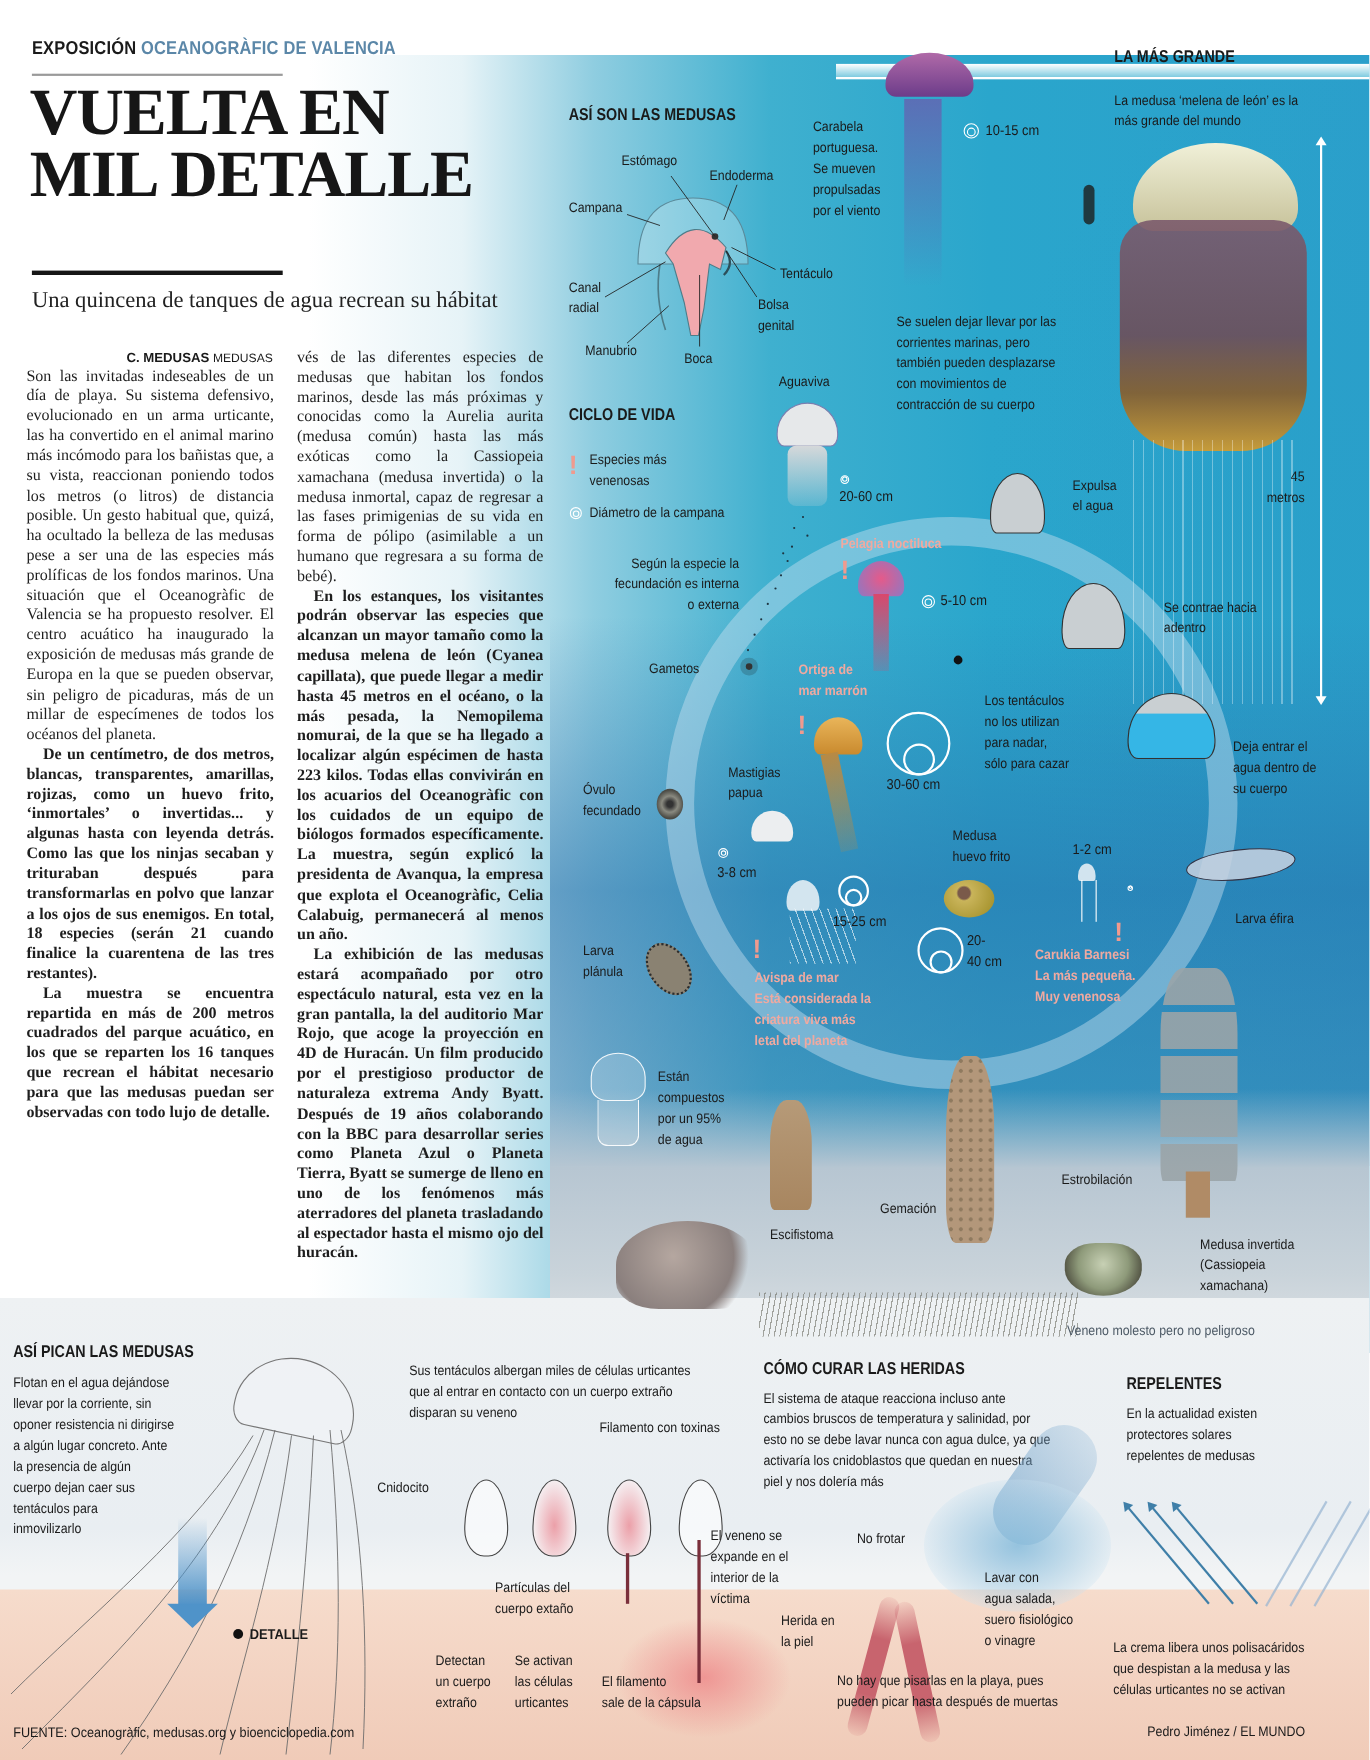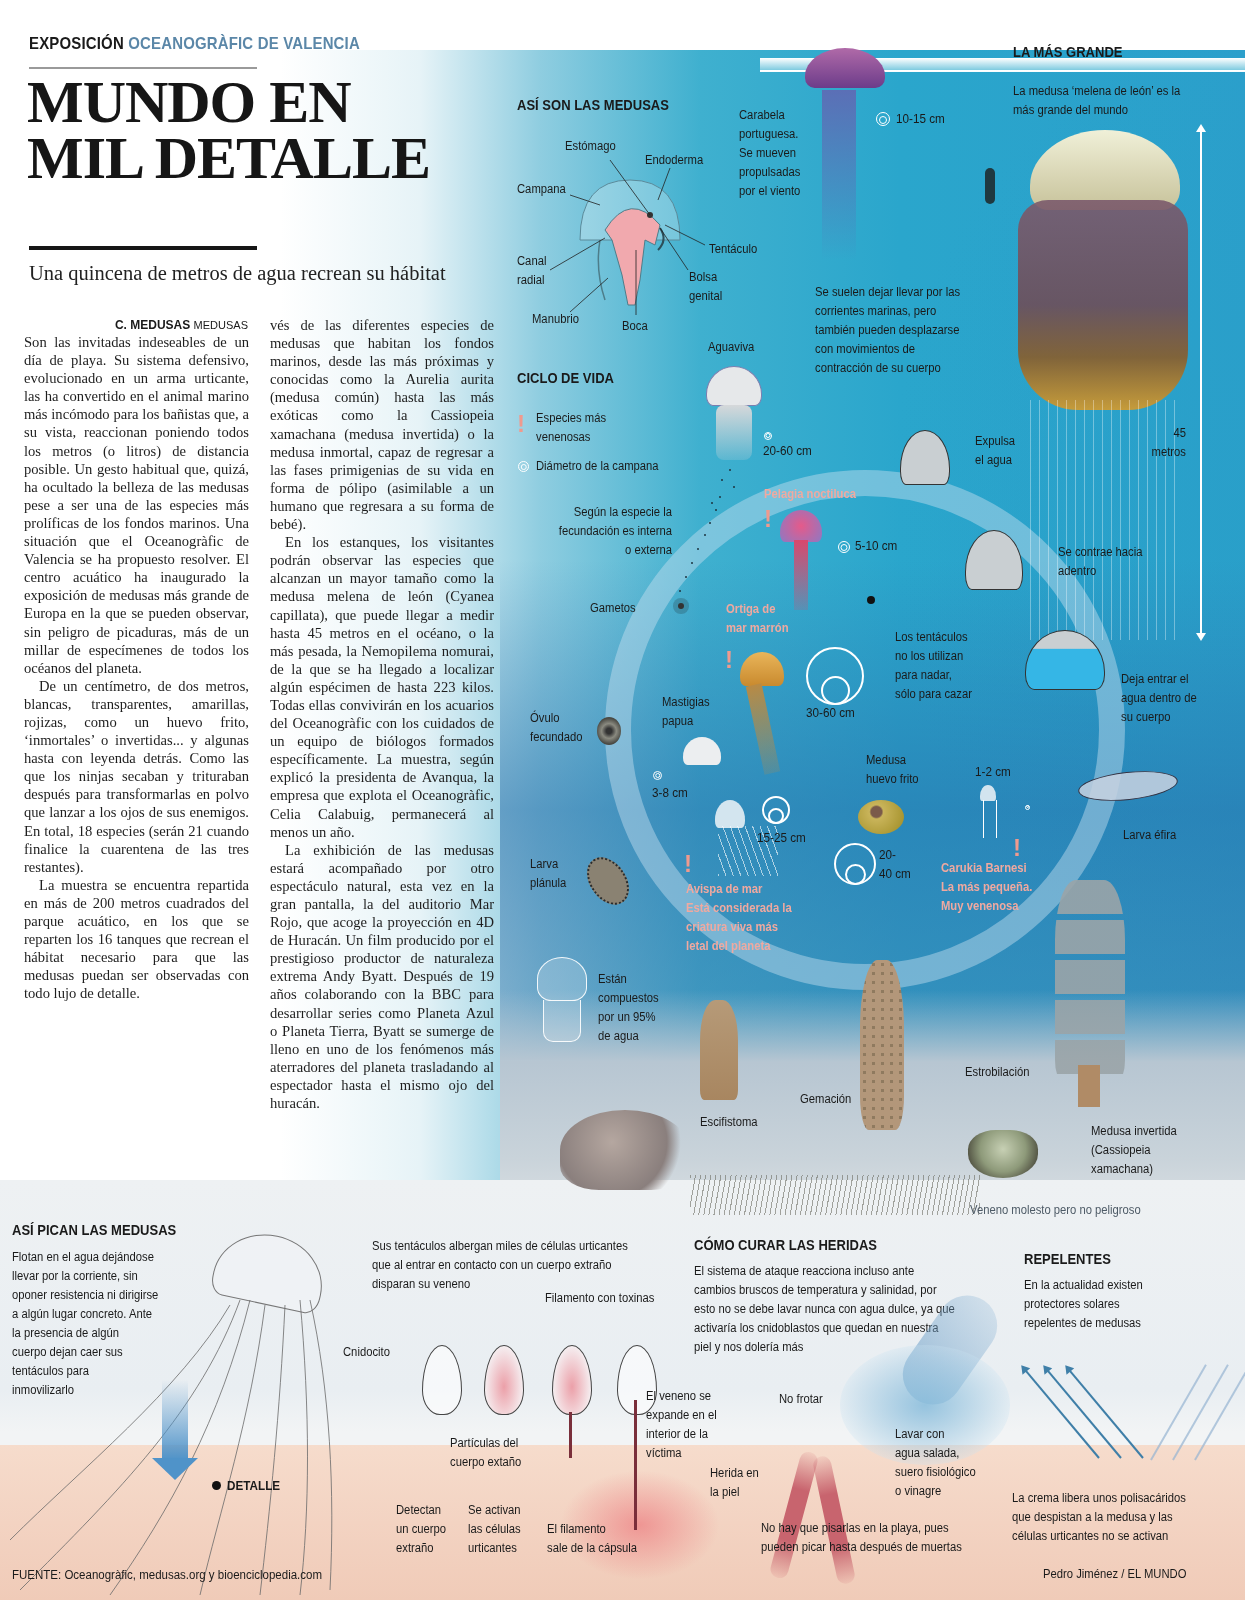--- a/index.html
+++ b/index.html
@@ -76,21 +76,21 @@
   }
   .byline .city { font-weight: normal; font-size: 11px; }
   .col {
     position: absolute; width: 225px;
     font-family: "Liberation Serif", serif; font-size: 14.6px; line-height: 18.1px;
     text-align: justify; hyphens: manual; color: #1e1e1e;
   }
   .col1 { left: 24px; top: 333px; }
   .col2 { left: 270px; top: 316px; width: 224px; }
   .col p { text-indent: 0; }
-  .col p + p { text-indent: 15px; }
+  .col p + p { text-indent: 15px; font-weight: bold; }
   .col p.cont { text-indent: 0; }
 
   
   .lbl {
     position: absolute; font-family: "Liberation Sans", sans-serif;
     font-size: 12.5px; line-height: 19px; color: #1a1a1a;
     transform: scaleX(0.9); transform-origin: left top;
   }
   .lbl.right { text-align: right; transform-origin: right top; }
   .sec-title {
@@ -188,25 +188,25 @@
 <div class="bg-lower"></div>
 <div class="bg-skin"></div>
 <div class="skin-wound"></div>
 
 <div class="kicker">
   <span class="k1">EXPOSICIÓN</span>
   <span class="k2">OCEANOGRÀFIC DE VALENCIA</span>
 </div>
 <div class="rule-thin"></div>
 <h1 class="headline">
-  <div>MUNDO EN</div>
+  <div>VUELTA EN</div>
   <div>MIL DETALLE</div>
 </h1>
 <div class="rule-thick"></div>
-<div class="subhead">Una quincena de metros de agua recrean su hábitat</div>
+<div class="subhead">Una quincena de tanques de agua recrean su hábitat</div>
 
 <div class="byline">
   <span>C. MEDUSAS</span>
   <span class="city">MEDUSAS</span>
 </div>
 <div class="col col1">
   <p>Son las invitadas indeseables de un día de playa. Su sistema defensivo, evolucionado en un arma urticante, las ha convertido en el animal marino más incómodo para los bañistas que, a su vista, reaccionan poniendo todos los metros (o litros) de distancia posible. Un gesto habitual que, quizá, ha ocultado la belleza de las medusas pese a ser una de las especies más prolíficas de los fondos marinos. Una situación que el Oceanogràfic de Valencia se ha propuesto resolver. El centro acuático ha inaugurado la exposición de medusas más grande de Europa en la que se pueden observar, sin peligro de picaduras, más de un millar de especímenes de todos los océanos del planeta.</p>
   <p>De un centímetro, de dos metros, blancas, transparentes, amarillas, rojizas, como un huevo frito, ‘inmortales’ o invertidas... y algunas hasta con leyenda detrás. Como las que los ninjas secaban y trituraban después para transformarlas en polvo que lanzar a los ojos de sus enemigos. En total, 18 especies (serán 21 cuando finalice la cuarentena de las tres restantes).</p>
   <p>La muestra se encuentra repartida en más de 200 metros cuadrados del parque acuático, en los que se reparten los 16 tanques que recrean el hábitat necesario para que las medusas puedan ser observadas con todo lujo de detalle.</p>
 </div>

